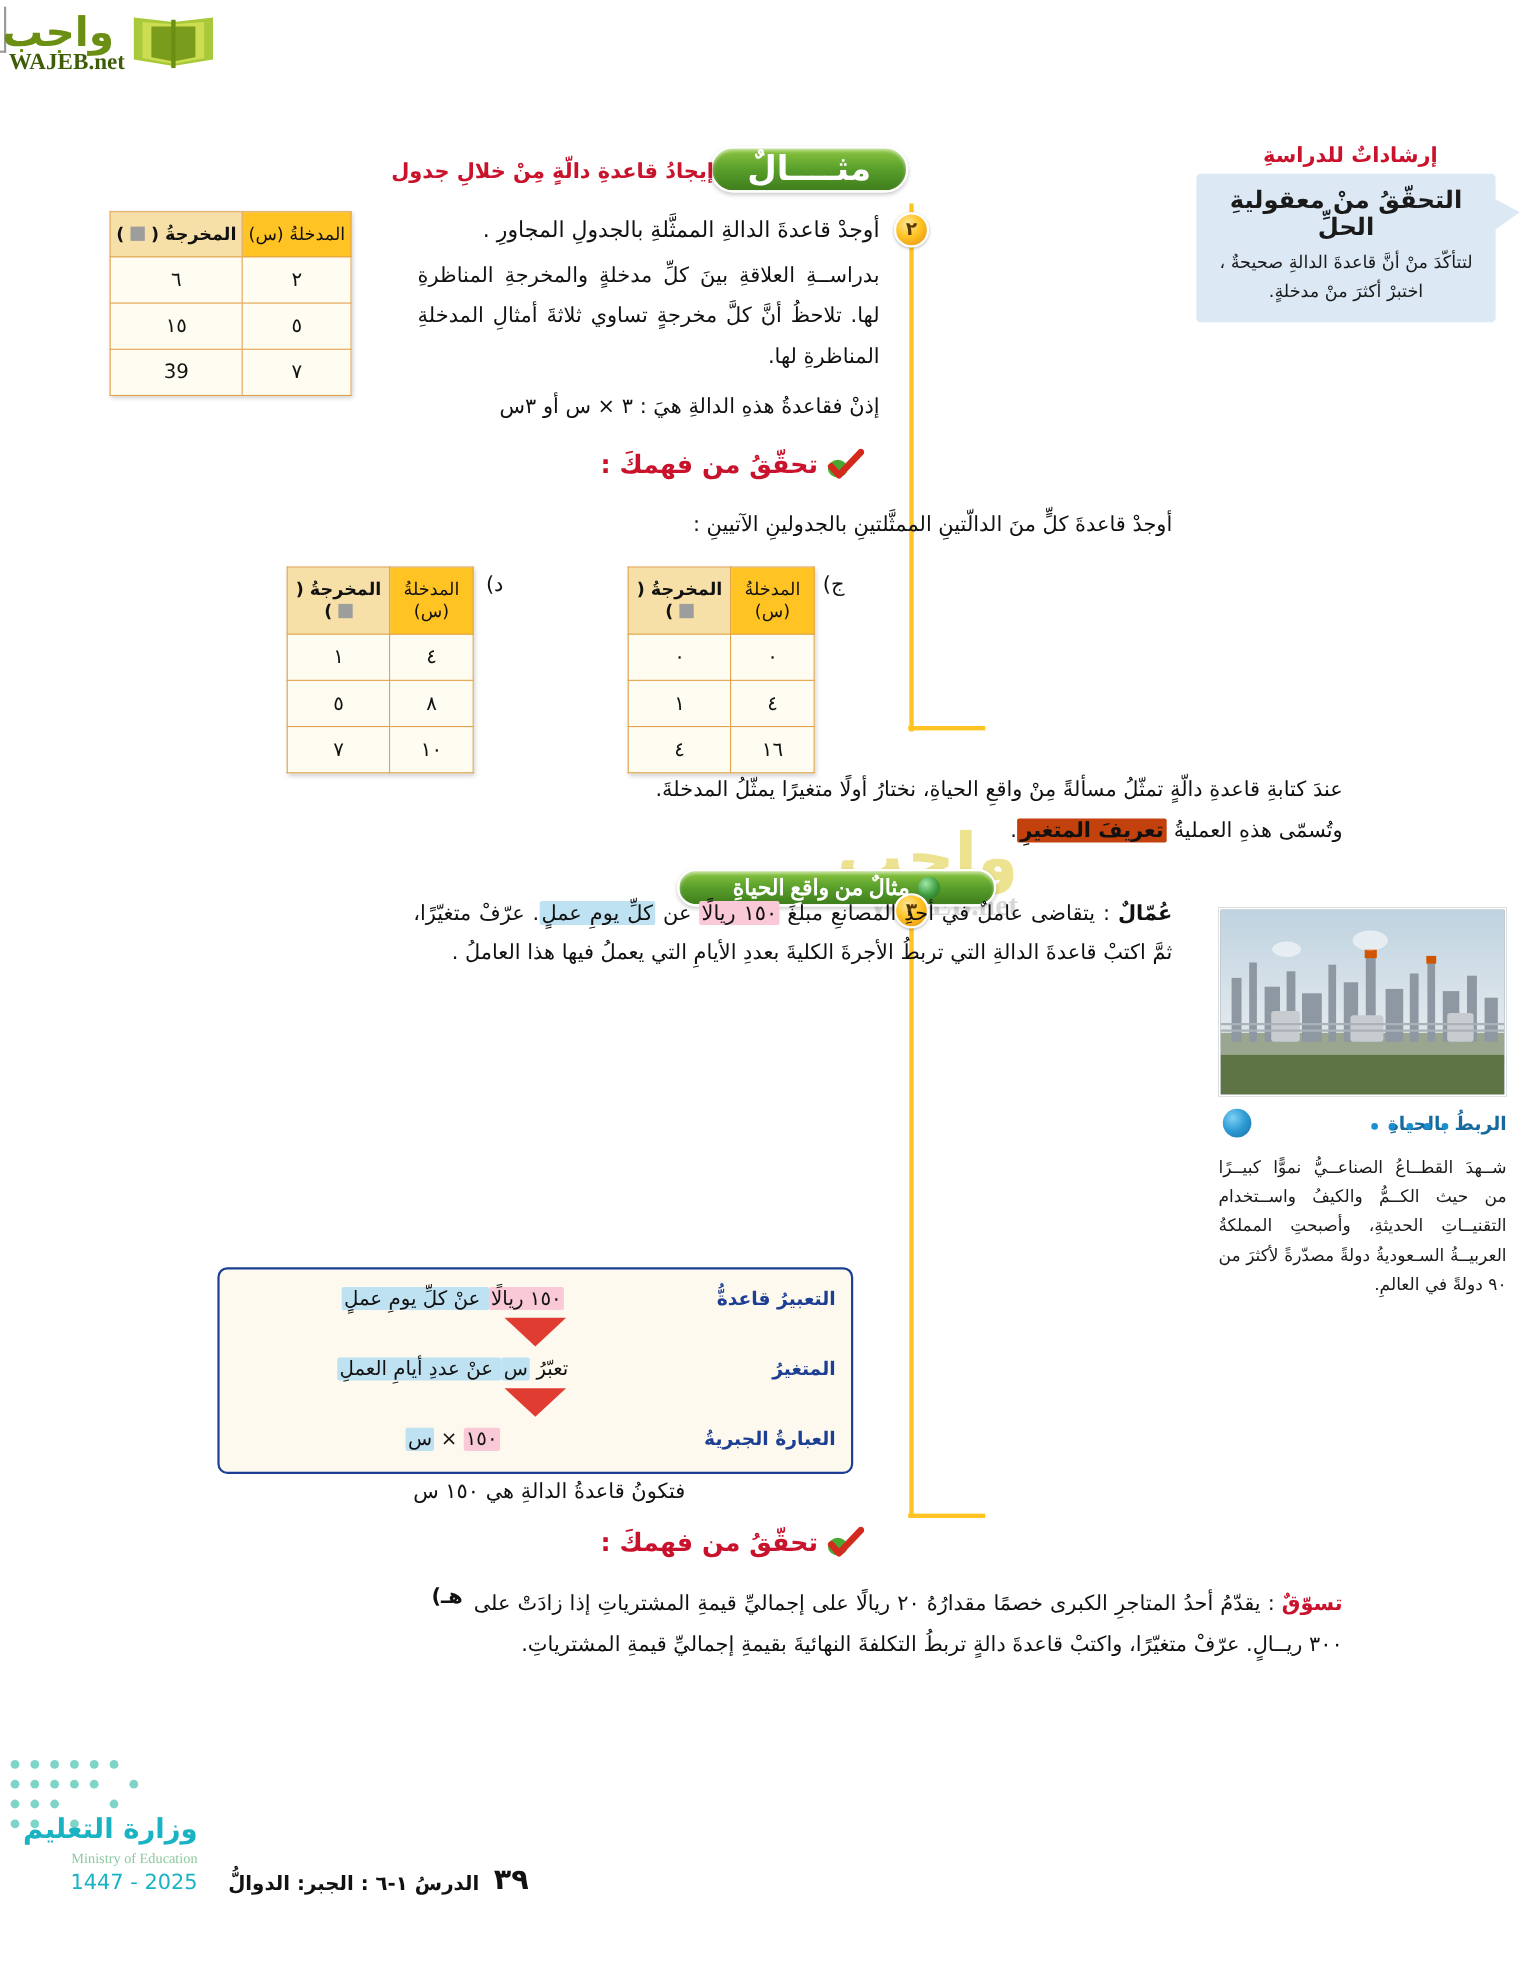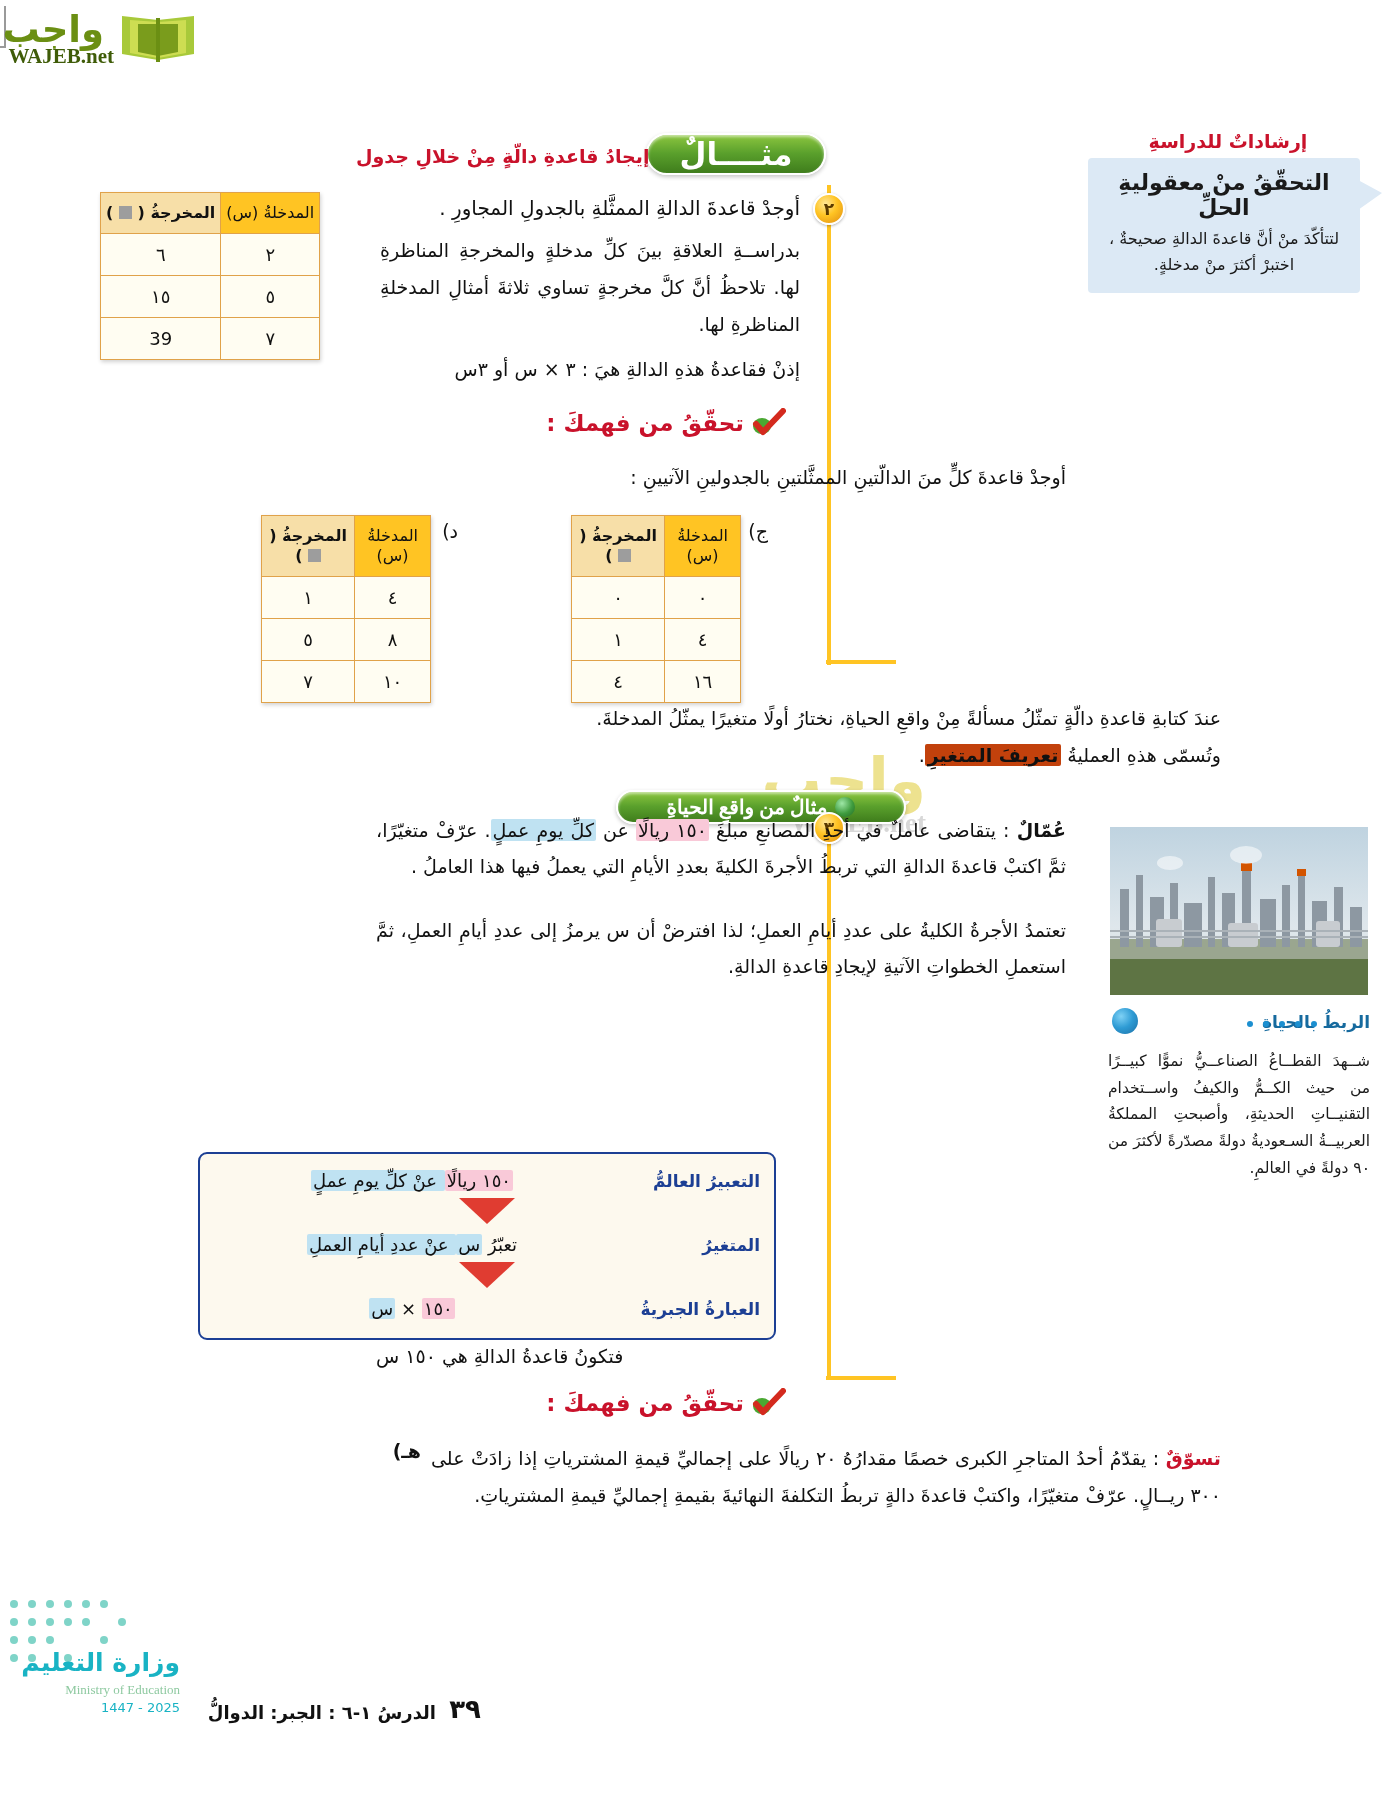--- a/index.html
+++ b/index.html
@@ -166,21 +166,21 @@
   .fr3 { top:144px; }
   .arrow-dn {
     position:absolute; width:0; height:0; left:50%; transform:translateX(-50%);
     border-left:28px solid transparent; border-right:28px solid transparent;
     border-top:26px solid #e03c31;
   }
   .ad1 { top:44px; }
   .ad2 { top:108px; }
   .moe-ar { position:absolute; top:1648px; right:1216px; font-size:25px; color:#19b3c4; font-weight:bold; direction:rtl; }
   .moe-en { position:absolute; top:1682px; right:1216px; font-size:13px; color:#8ec9a0; direction:ltr; font-family:"Liberation Serif",serif;}
-  .moe-yr { position:absolute; top:1700px; right:1216px; font-size:13px; color:#19b3c4; direction:ltr; }
+  .moe-yr { position:absolute; top:1700px; right:1216px; font-size:19px; color:#19b3c4; direction:ltr; }
   .footer-line { position:absolute; top:1702px; right:960px; font-size:18px; color:#111; font-weight:bold; direction:rtl; }
   .page-no { position:absolute; top:1694px; right:915px; font-size:26px; color:#111; font-weight:bold; }
 
   .dotgrid { position:absolute; top:1596px; right:1220px; width:170px; height:72px; }
 </style>
 </head>
 <body>
 
 <div class="page">
 
@@ -312,25 +312,24 @@
 
   <div class="pill pill-real">
     <span class="globe-sm"></span>
     <span>مِثالٌ من واقعِ الحياةِ</span>
   </div>
   <div class="num-circle num-3">٣</div>
 
   <div class="txt t-real1">
     <strong>عُمّالٌ</strong><span> : يتقاضى عاملٌ في أحدِ المصانعِ مبلغَ </span><span class="hl-pink">١٥٠ ريالًا</span><span> عن </span><span class="hl-blue">كلِّ يومِ عملٍ</span><span>. عرّفْ متغيّرًا، ثمَّ اكتبْ قاعدةَ الدالةِ التي تربطُ الأجرةَ الكليةَ بعددِ الأيامِ التي يعملُ فيها هذا العاملُ .</span>
   </div>
-  <div class="txt t-real2">تعتمدُ الأجرةُ الكليةُ على عددِ أيامِ العملِ؛ لذا افترضْ أن س يرمزُ إلى عددِ أيامِ العملِ، ثمَّ استعملِ الخطواتِ الآتيةِ لإيجادِ قاعدةِ الدالةِ.</div>
 
   <div class="flowbox">
     <div class="flow-row fr1">
-      <span class="flow-label">التعبيرُ العالمُّ</span>
+      <span class="flow-label">التعبيرُ قاعدةُّ</span>
       <span class="flow-val">
         <span class="hl-pink">١٥٠ ريالًا</span><span class="hl-blue"> عنْ كلِّ يومِ عملٍ</span>
       </span>
     </div>
     <div class="arrow-dn ad1"></div>
 
     <div class="flow-row fr2">
       <span class="flow-label">المتغيرُ</span>
       <span class="flow-val">
         <span>تعبّرُ </span><span class="hl-blue">س</span><span class="hl-blue"> عنْ عددِ أيامِ العملِ</span>

